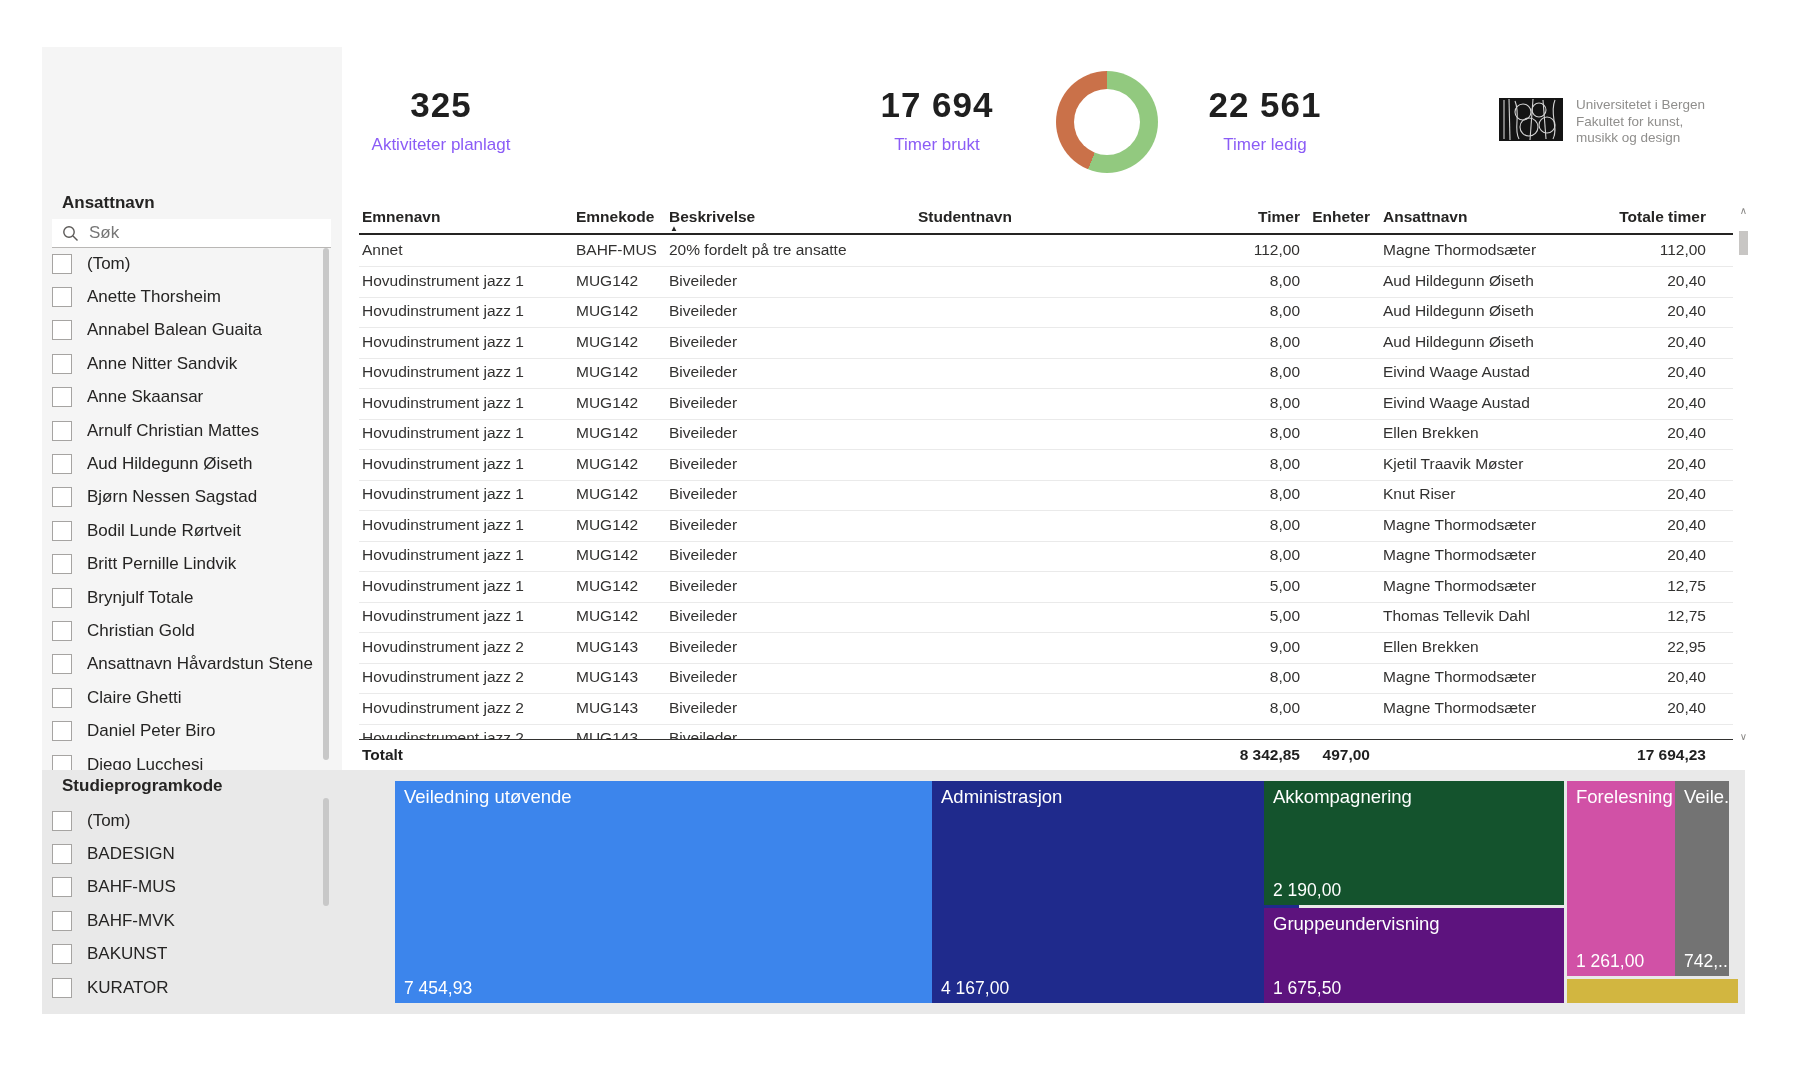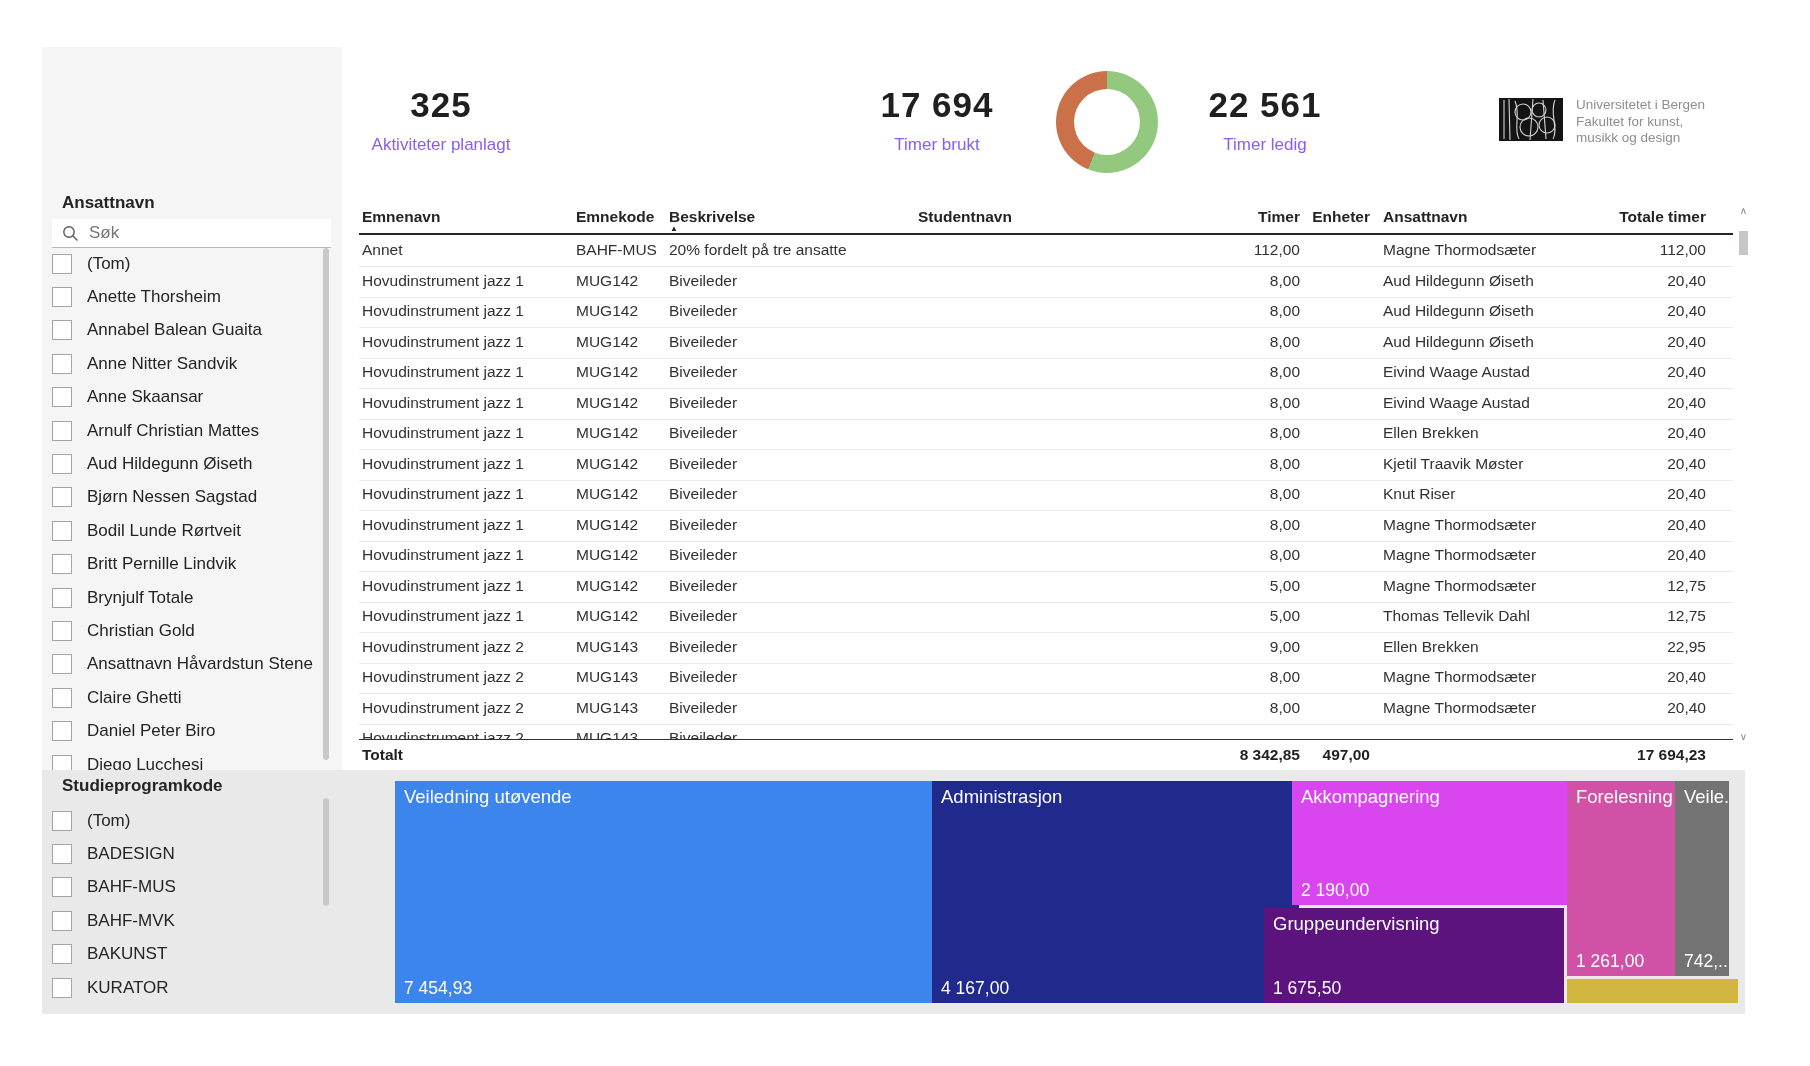--- a/index.html
+++ b/index.html
@@ -376,21 +376,21 @@
 
   <div id="treemap">
       <div class="tile" style="left: 351px; top: 781px; width: 578px; height: 222px; background: rgb(60, 133, 236); margin-left: 44px;">
         <div class="t-label">Veiledning utøvende</div>
         <div class="t-value">7 454,93</div>
       </div>
       <div class="tile" style="left: 932px; top: 781px; width: 367px; height: 222px; background: rgb(31, 42, 140);">
         <div class="t-label">Administrasjon</div>
         <div class="t-value">4 167,00</div>
       </div>
-      <div class="tile" style="left: 1264px; top: 781px; width: 300px; height: 124px; background: #d946ef; margin-left: 28px;">
+      <div class="tile" style="left: 1264px; top: 781px; width: 300px; height: 124px; background: #14532d;">
         <div class="t-label">Akkompagnering</div>
         <div class="t-value">2 190,00</div>
       </div>
       <div class="tile" style="left: 1264px; top: 908px; width: 300px; height: 95px; background: rgb(93, 19, 126);">
         <div class="t-label">Gruppeundervisning</div>
         <div class="t-value">1 675,50</div>
       </div>
       <div class="tile" style="left: 1567px; top: 781px; width: 117px; height: 195px; background: rgb(209, 81, 166);">
         <div class="t-label">Forelesning</div>
         <div class="t-value">1 261,00</div>

